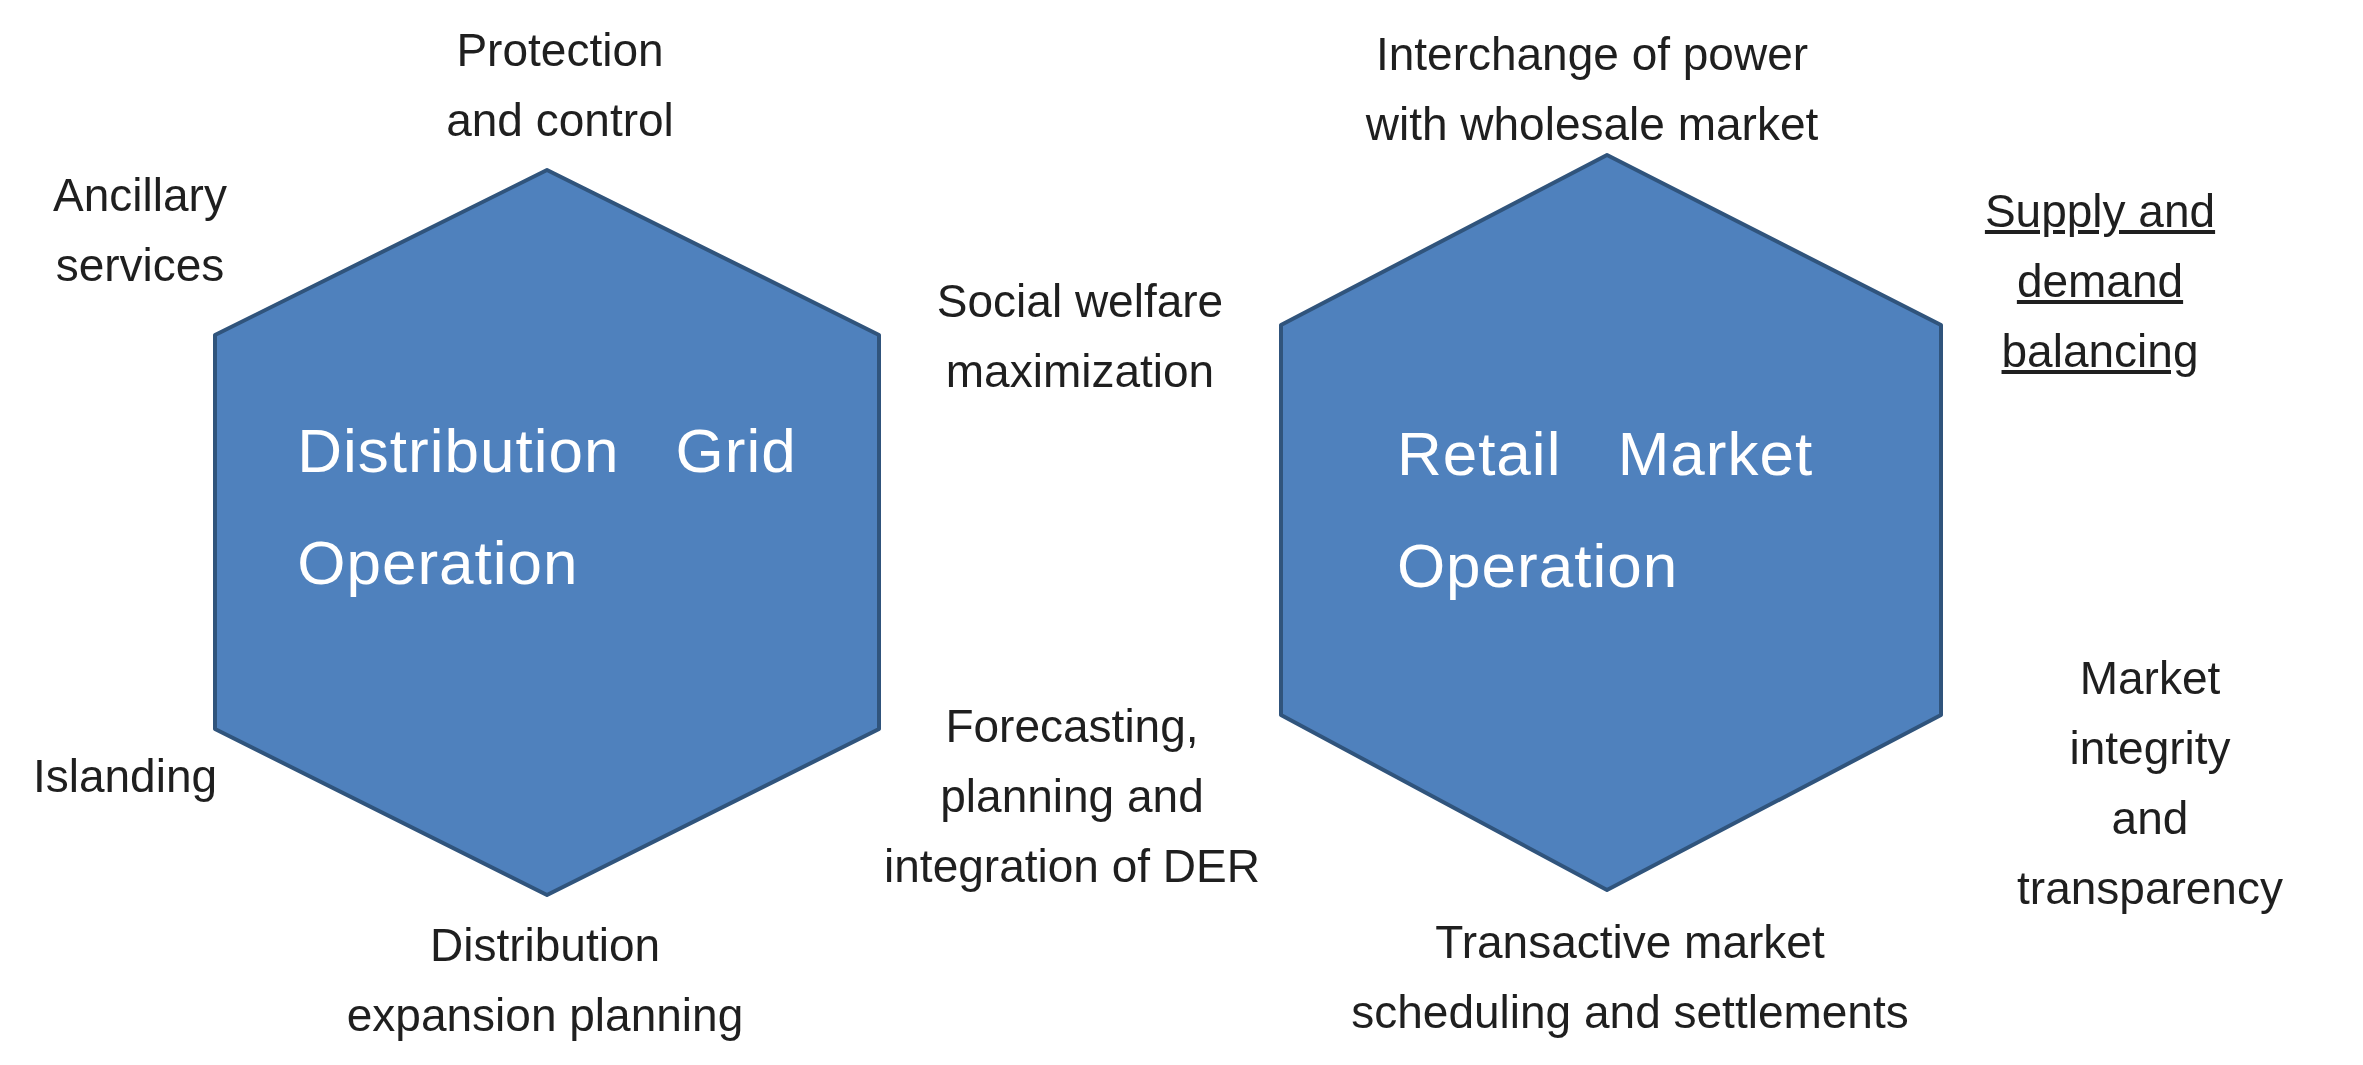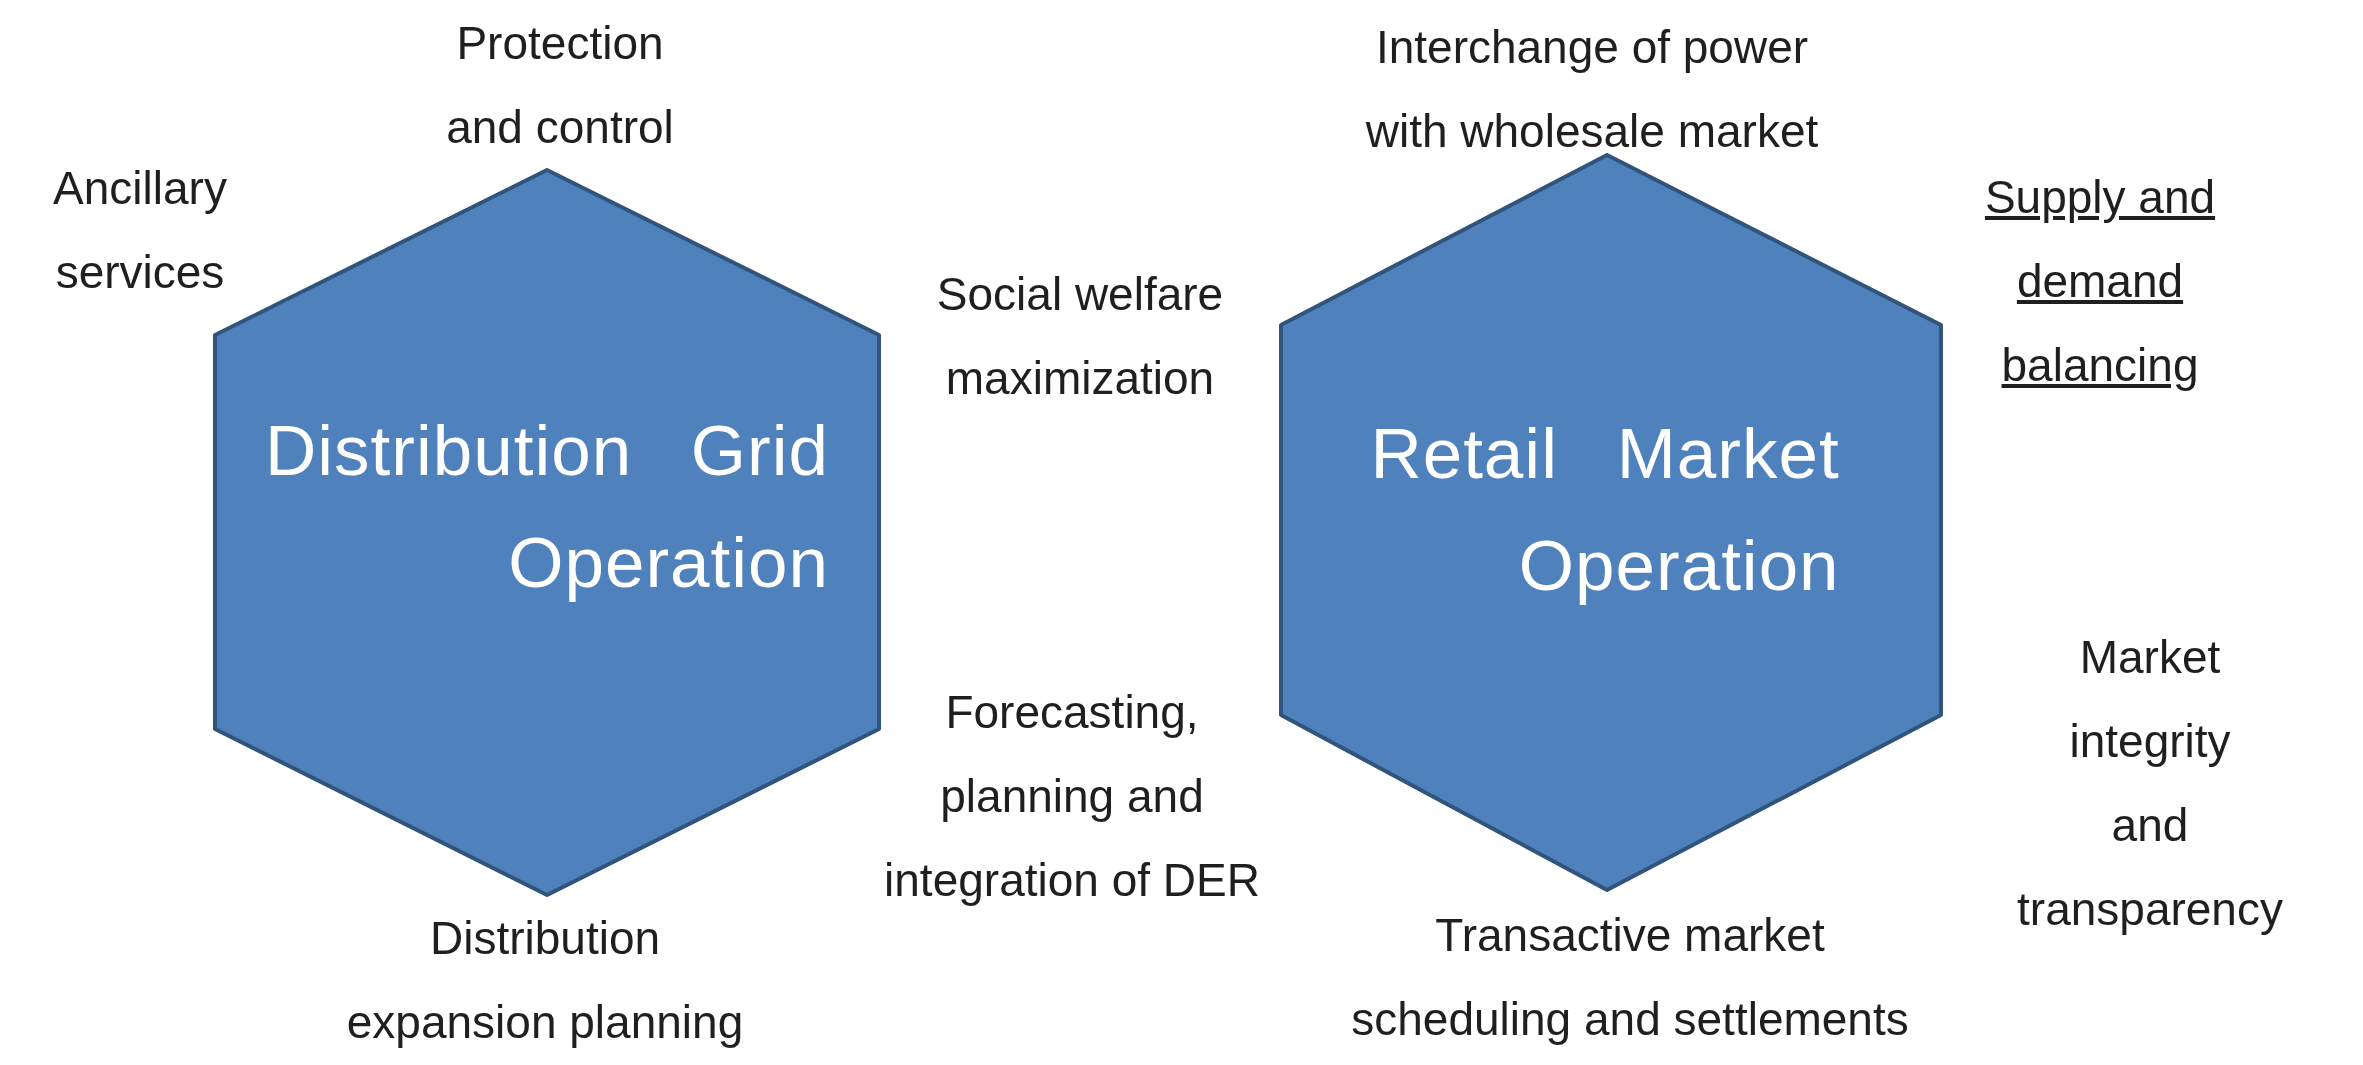--- a/index.html
+++ b/index.html
@@ -35,30 +35,30 @@
     stroke-width: 4;
     stroke-linejoin: round;
   }
   .label {
     position: absolute;
     transform: translate(-50%, -50%);
     text-align: center;
     white-space: pre-line;
     color: var(--label-color);
     font-size: 46px;
-    line-height: 84px;
+    line-height: 70px;
     letter-spacing: 0px;
   }
   .hex-title {
     position: absolute;
     transform: translate(-50%, -50%);
-    text-align: right;
+    text-align: left;
     white-space: pre-line;
     color: var(--title-color);
-    font-size: 71px;
+    font-size: 62px;
     line-height: 112px;
     word-spacing: 38px;
     letter-spacing: 1px;
   }
 </style>
 </head>
 <body>
 
 <div class="canvas">
 
@@ -72,20 +72,21 @@
 
   <div class="hex-title" style="left:1605px; top:510px;">Retail Market
 Operation</div>
 
   <div class="label" style="left:560px; top:85px;">Protection
 and control</div>
 
   <div class="label" style="left:140px; top:230px;">Ancillary
 services</div>
 
+  <div class="label" style="left:125px; top:776px;">Islanding</div>
 
   <div class="label" style="left:545px; top:980px;">Distribution
 expansion planning</div>
 
   <div class="label" style="left:1080px; top:336px;">Social welfare
 maximization</div>
 
   <div class="label" style="left:1072px; top:796px;">Forecasting,
 planning and
 integration of DER</div>

